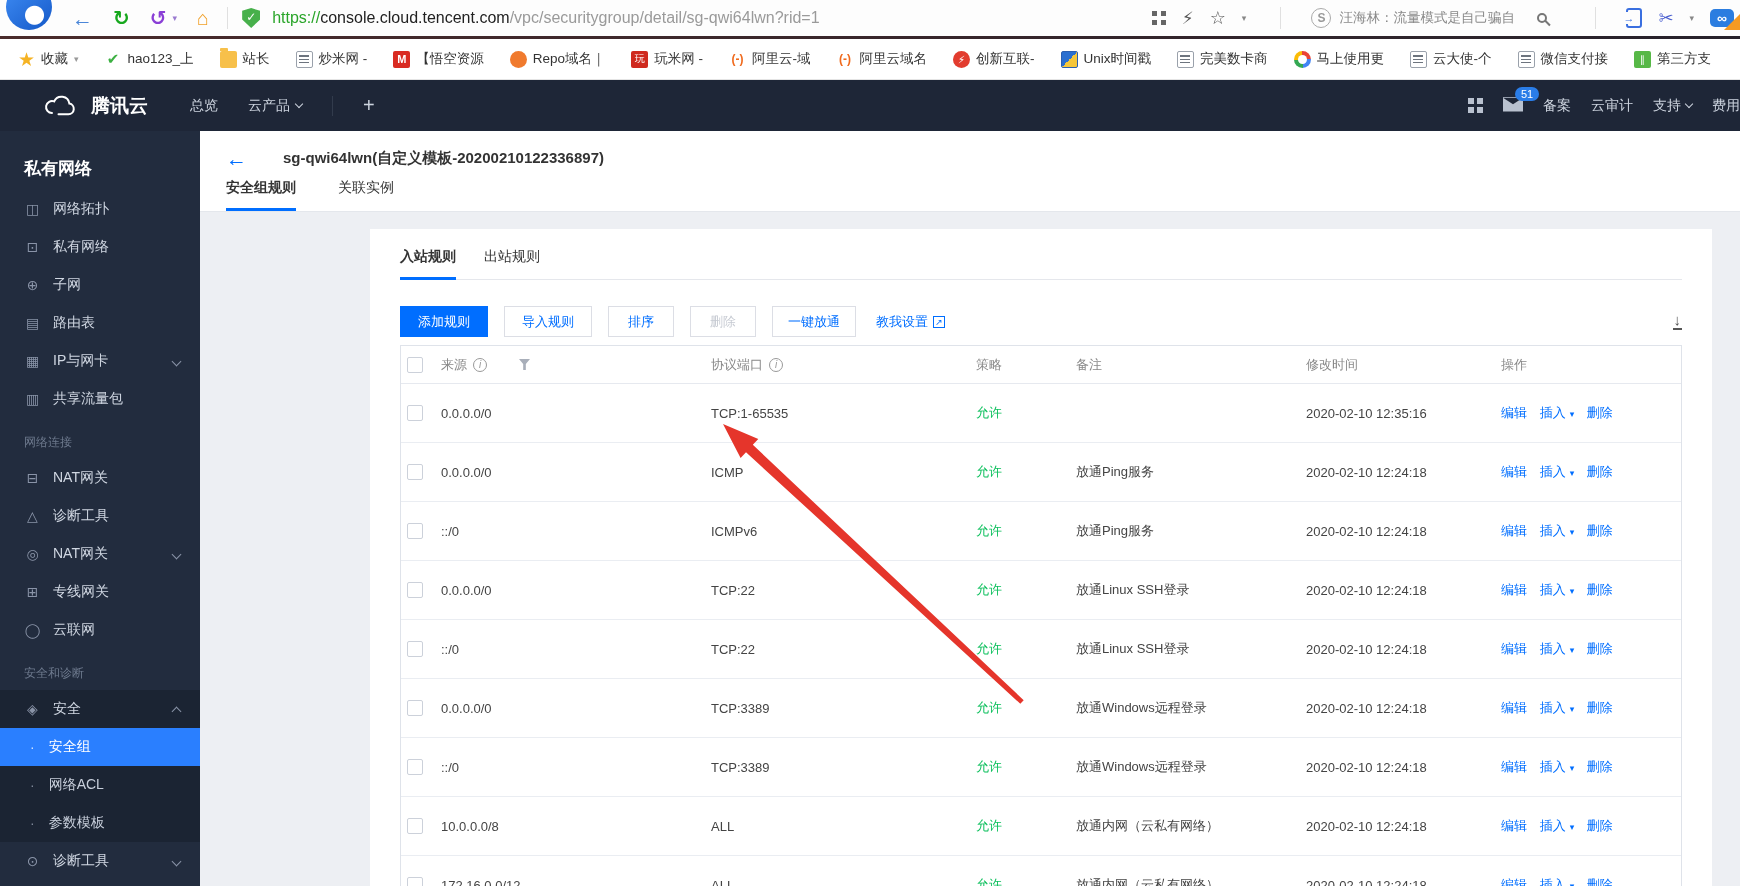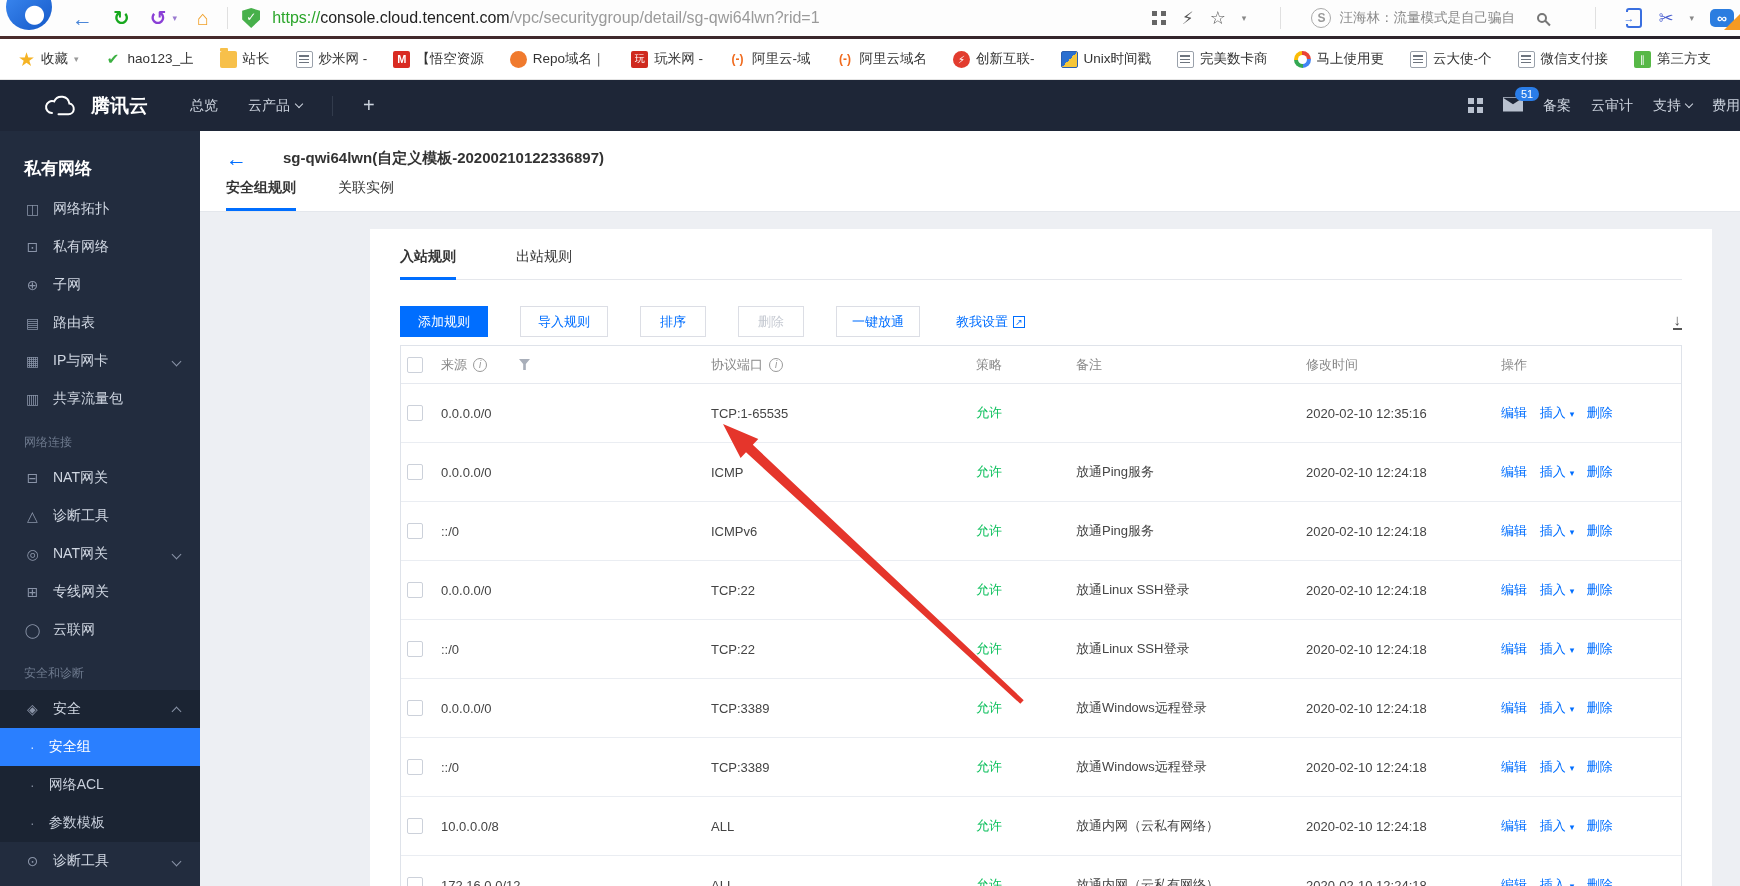--- a/index.html
+++ b/index.html
@@ -109,24 +109,24 @@
   .page-head { background:#fff; height:81px; position:relative; border-bottom:1px solid #e4e7ec; flex:0 0 auto; }
   .ph-titlerow { display:flex; align-items:center; padding:17px 0 0 26px; }
   .back-arrow { color:#006eff; font-size:21px; cursor:pointer; line-height:1; }
   .page-title { font-size:15px; font-weight:bold; color:#333; margin-left:36px; }
   .page-tabs { position:absolute; left:26px; bottom:0; display:flex; gap:42px; }
   .ptab { font-size:14px; color:#333; padding-bottom:11px; cursor:pointer; border-bottom:3px solid transparent; }
   .ptab.active { font-weight:bold; border-bottom-color:#006eff; }
 
   .content { flex:1; position:relative; }
   .card { position:absolute; left:170px; right:28px; top:17px; bottom:-60px; background:#fff; padding:0 30px; }
-  .panel-tabs { display:flex; gap:60px; padding-top:19px; border-bottom:1px solid #e5e7ec;text-align:center; }
+  .panel-tabs { display:flex; gap:28px; padding-top:19px; border-bottom:1px solid #e5e7ec;text-align:center; }
   .ctab { font-size:14px; color:#333; padding-bottom:11px; cursor:pointer; border-bottom:3px solid transparent; margin-bottom:-1px; }
   .ctab.active { font-weight:bold; border-bottom-color:#006eff; }
-  .btn-row { margin-top:26px; display:flex; align-items:center; gap:32px; height:31px; position:relative; }
+  .btn-row { margin-top:26px; display:flex; align-items:center; gap:16px; height:31px; position:relative; }
   .btn { height:31px; font-size:13px; border:1px solid #dcdee5; background:#fff; color:#006eff; cursor:pointer;
          display:inline-flex; align-items:center; justify-content:center; font-family:inherit; }
   .btn.primary { background:#006eff; border-color:#006eff; color:#fff; }
   .btn.disabled { color:#c6cad2; cursor:default; }
   .w86 { width:88px; } .w66 { width:66px; } .w82 { width:84px; }
   .teach-link { color:#006eff; cursor:pointer; display:inline-flex; align-items:center; gap:5px; margin-left:4px; }
   .ext-ico { width:12px; height:12px; border:1px solid #006eff; font-size:9px; line-height:10px; text-align:center; color:#006eff; }
   .dl-ico { position:absolute; right:0; top:6px; color:#555; font-size:15px; line-height:1; border-bottom:2px solid #555; padding:0 1px 1px; cursor:pointer; }
 
   .rule-table { margin-top:8px; border:1px solid #dfe3ea; border-bottom:none; }

